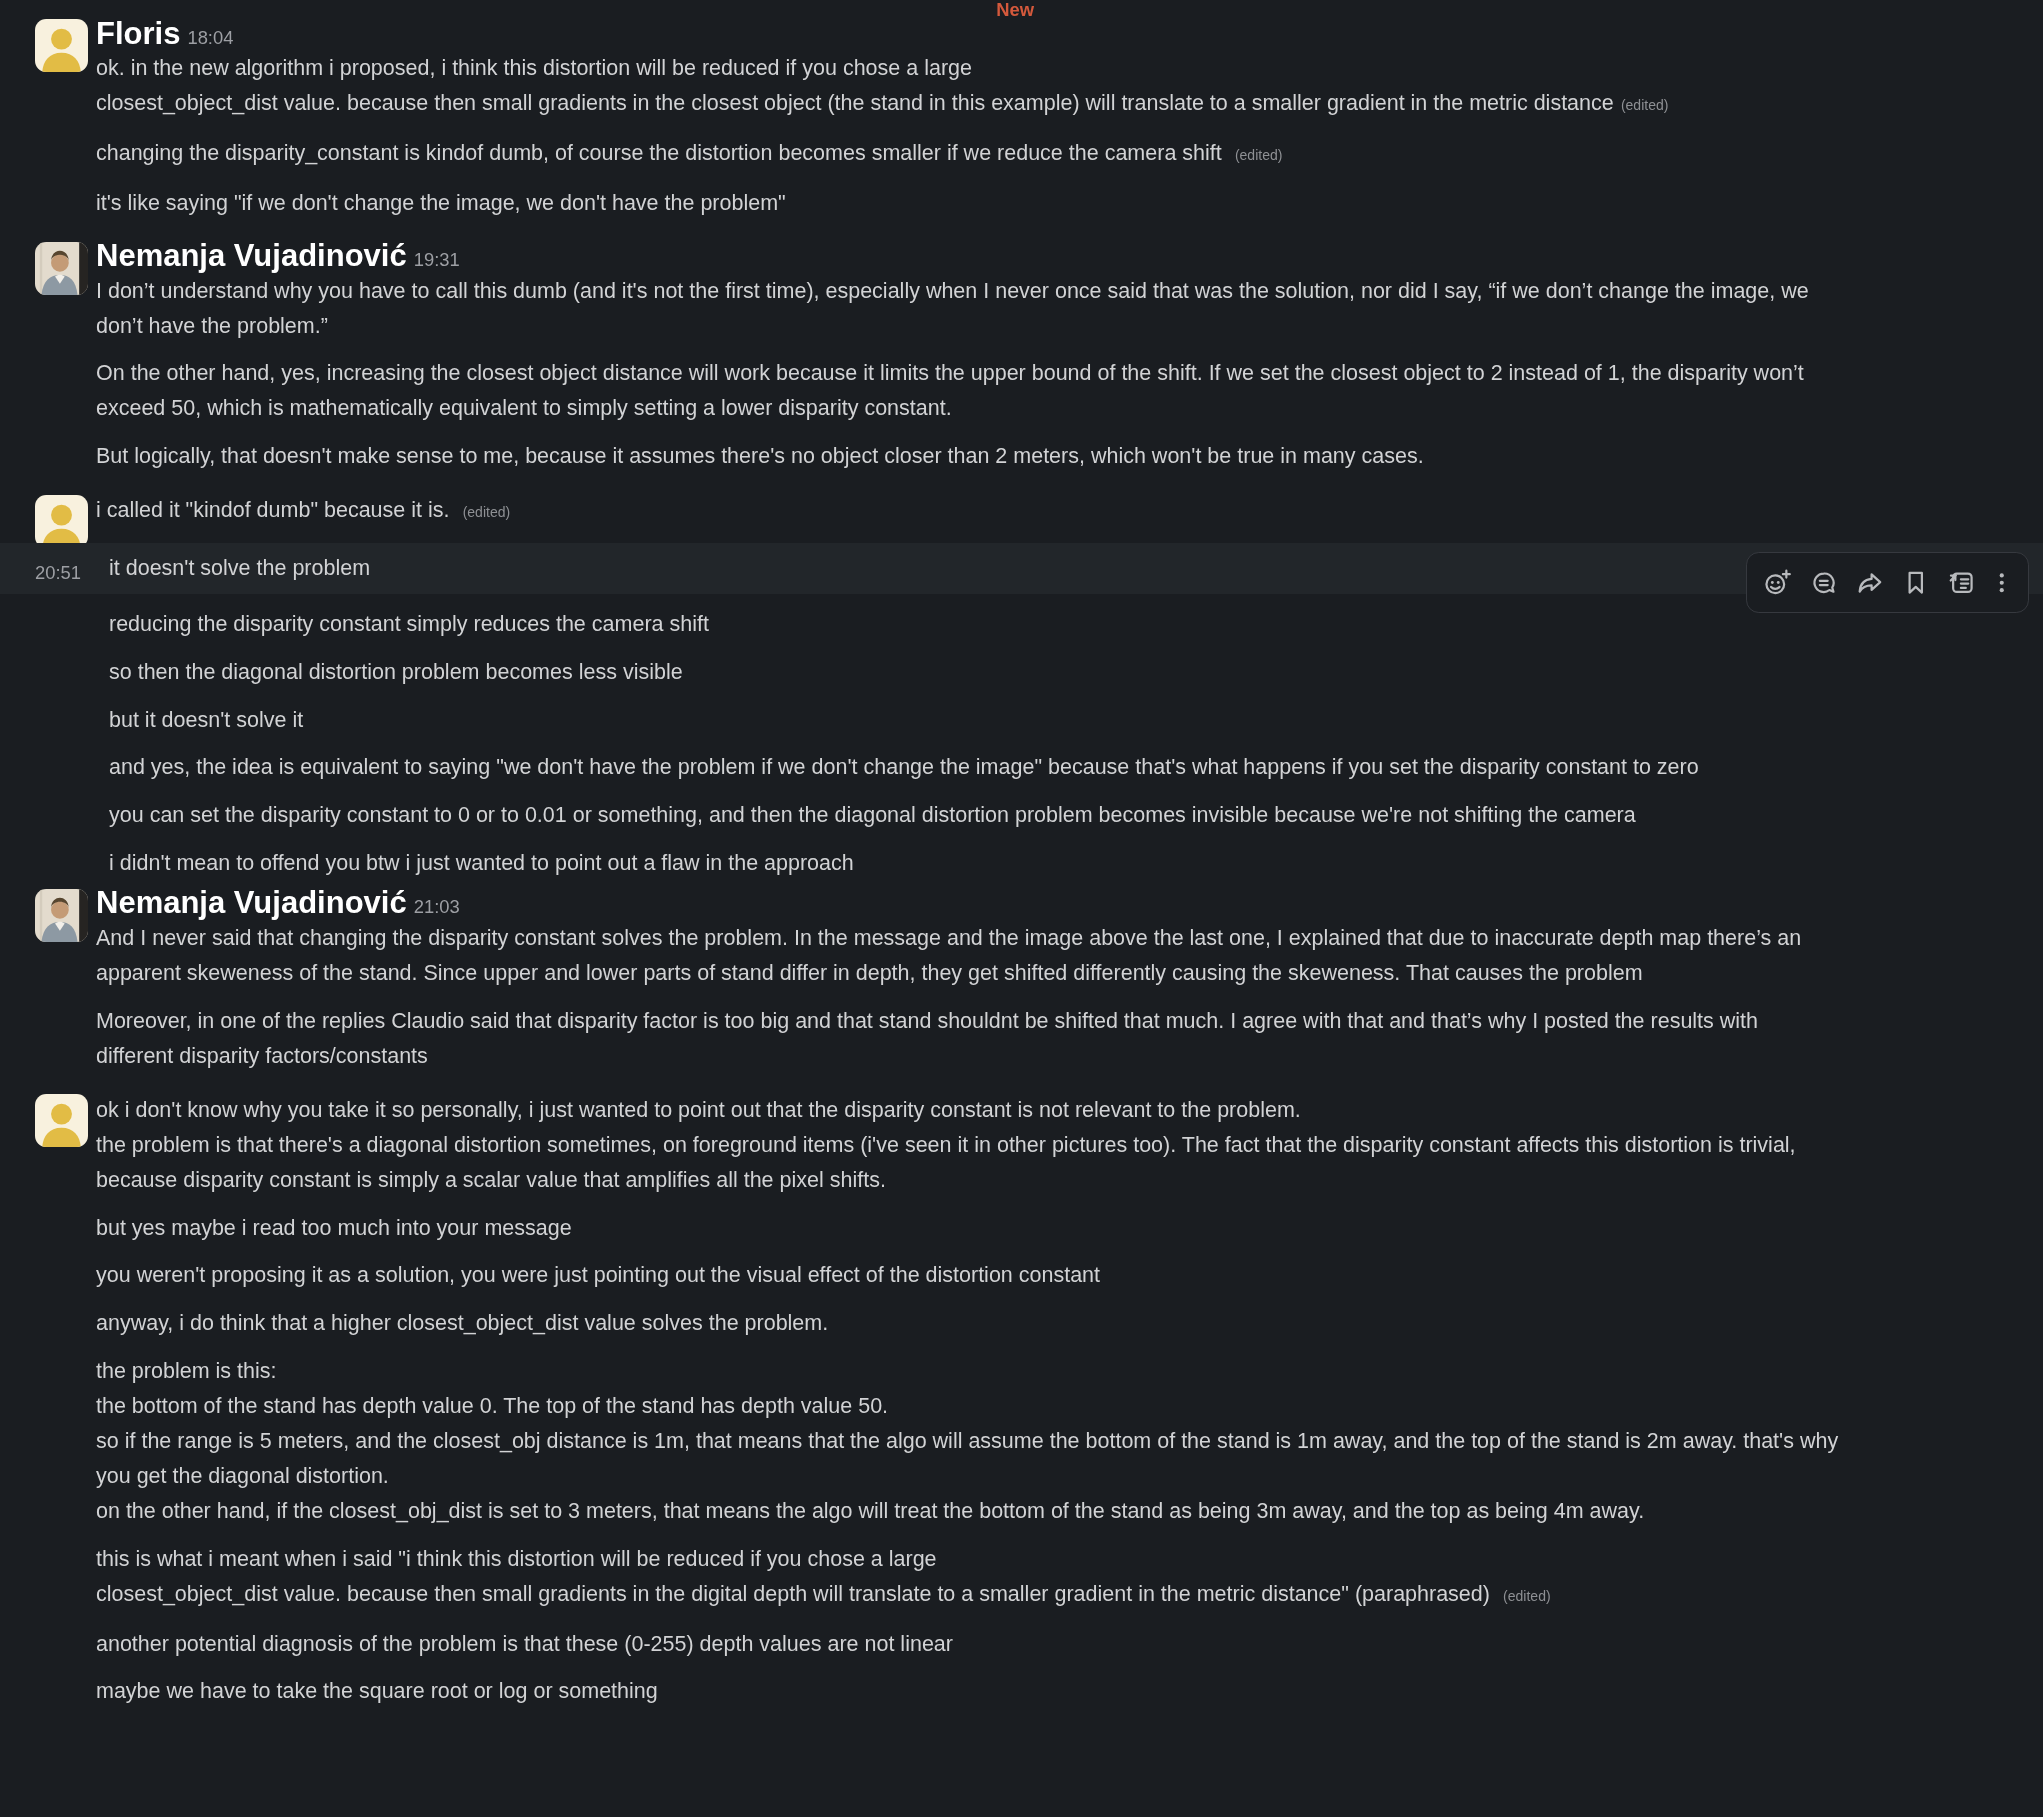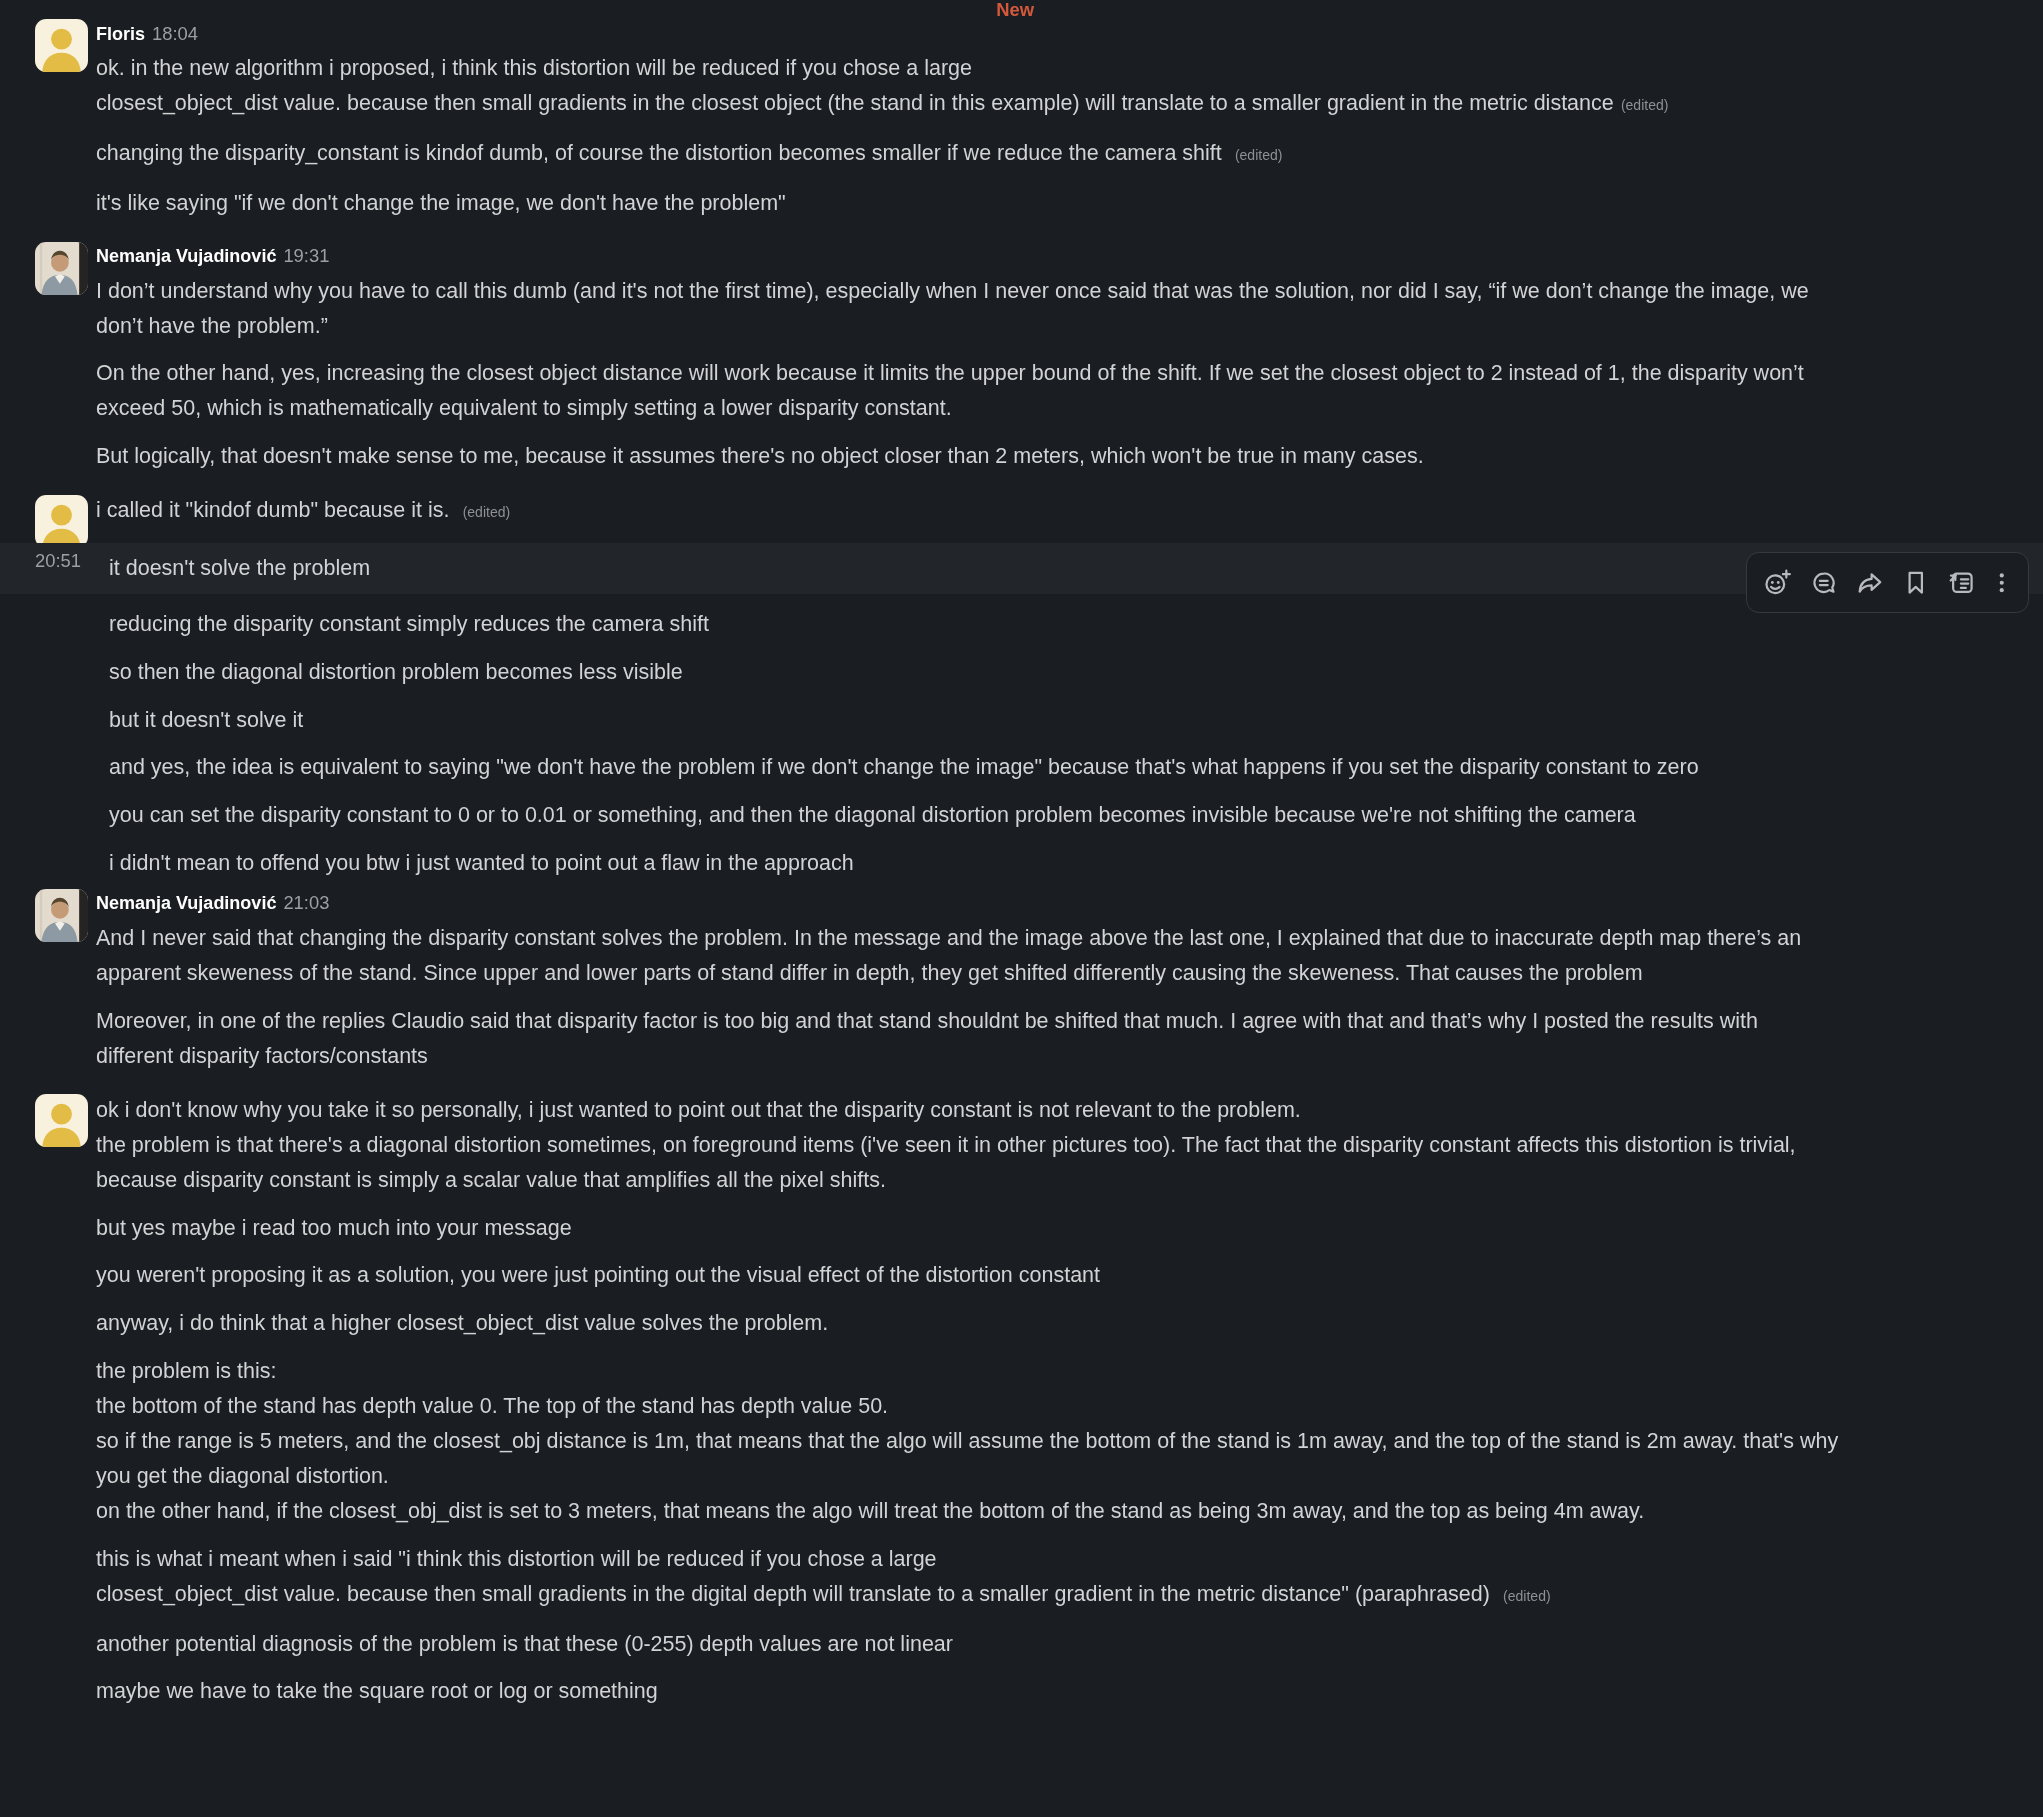--- a/index.html
+++ b/index.html
@@ -16,27 +16,27 @@
   
   .message-list{position:absolute;top:11.2px;left:0;right:0;}
   .msg-row{position:relative;padding:6.4px 22.3px 0 96px;}
   .msg-row.continuation{padding-top:12.8px;}
   .msg-row.highlighted{background:#22262a;padding-top:8px;padding-bottom:8px;}
   .msg-row .avatar{
     position:absolute;left:35px;top:8px;width:53px;height:53px;border-radius:11.2px;
     overflow:hidden;cursor:pointer;
   }
   .msg-header{line-height:32px;height:32px;margin-bottom:1.6px;white-space:pre;}
-  .author-name{color:#ffffff;font-weight:bold;font-size:18px;cursor:pointer;}
+  .author-name{color:#ffffff;font-weight:bold;font-size:31px;cursor:pointer;}
   .msg-time{color:#9d9fa4;font-size:18.4px;margin-left:7px;cursor:pointer;}
   .para{font-size:21.5px;line-height:35px;white-space:pre;margin:0 0 12.8px 0;color:#d2d3d5;}
   .msg-row.continuation .para{margin-bottom:0;margin-left:13px;}
   .edited-label{color:#8e9094;font-size:14px;margin-left:7.2px;}
   .gutter-time{
-    position:absolute;left:0;top:0;width:81px;text-align:right;
+    position:absolute;left:0;top:12px;width:81px;text-align:right;
     color:#9d9fa4;font-size:18.4px;line-height:35px;cursor:pointer;
   }
   
   .actions-toolbar{
     position:absolute;top:552px;right:14.4px;z-index:10;
     display:flex;align-items:center;padding:4.8px 8px;
     background:#1a1d21;border:1.6px solid #36393f;border-radius:12.8px;
   }
   .action-btn{
     width:46px;height:49px;display:flex;align-items:center;justify-content:center;

